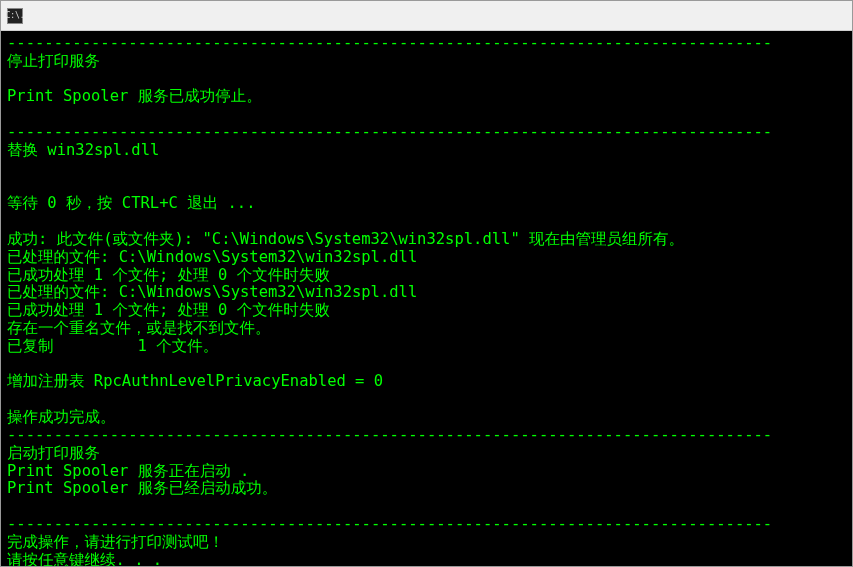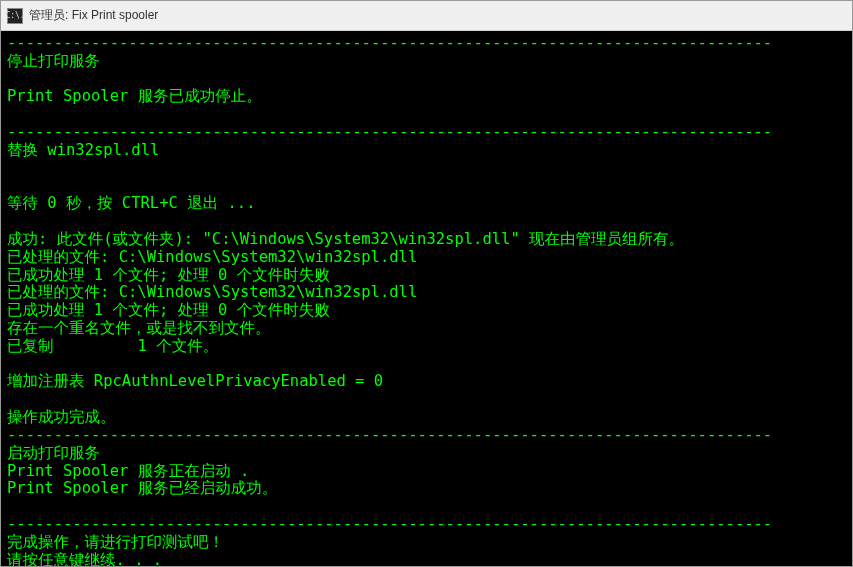--- a/index.html
+++ b/index.html
@@ -66,16 +66,15 @@
       color: #00ff00;
       letter-spacing: 0;
     }
   </style>
 </head>
 <body>
 
 <div class="window">
   <div class="titlebar">
     <span class="titlebar-icon">C:\.</span>
-    <span>管理员:  Fix Print spooler</span>
   </div>
   <div class="terminal" id="terminal"><span class="line sep">----------------------------------------------------------------------------------</span><span class="line">停止打印服务</span><span class="line">&nbsp;</span><span class="line">Print Spooler 服务已成功停止。</span><span class="line">&nbsp;</span><span class="line sep">----------------------------------------------------------------------------------</span><span class="line">替换 win32spl.dll</span><span class="line">&nbsp;</span><span class="line">&nbsp;</span><span class="line">等待 0 秒，按 CTRL+C 退出 ...</span><span class="line">&nbsp;</span><span class="line">成功: 此文件(或文件夹): "C:\Windows\System32\win32spl.dll" 现在由管理员组所有。</span><span class="line">已处理的文件: C:\Windows\System32\win32spl.dll</span><span class="line">已成功处理 1 个文件; 处理 0 个文件时失败</span><span class="line">已处理的文件: C:\Windows\System32\win32spl.dll</span><span class="line">已成功处理 1 个文件; 处理 0 个文件时失败</span><span class="line">存在一个重名文件，或是找不到文件。</span><span class="line">已复制         1 个文件。</span><span class="line">&nbsp;</span><span class="line">增加注册表 RpcAuthnLevelPrivacyEnabled = 0</span><span class="line">&nbsp;</span><span class="line">操作成功完成。</span><span class="line sep">----------------------------------------------------------------------------------</span><span class="line">启动打印服务</span><span class="line">Print Spooler 服务正在启动 .</span><span class="line">Print Spooler 服务已经启动成功。</span><span class="line">&nbsp;</span><span class="line sep">----------------------------------------------------------------------------------</span><span class="line">完成操作，请进行打印测试吧！</span><span class="line">请按任意键继续. . .</span></div>
 </div>
 
 </body></html>

